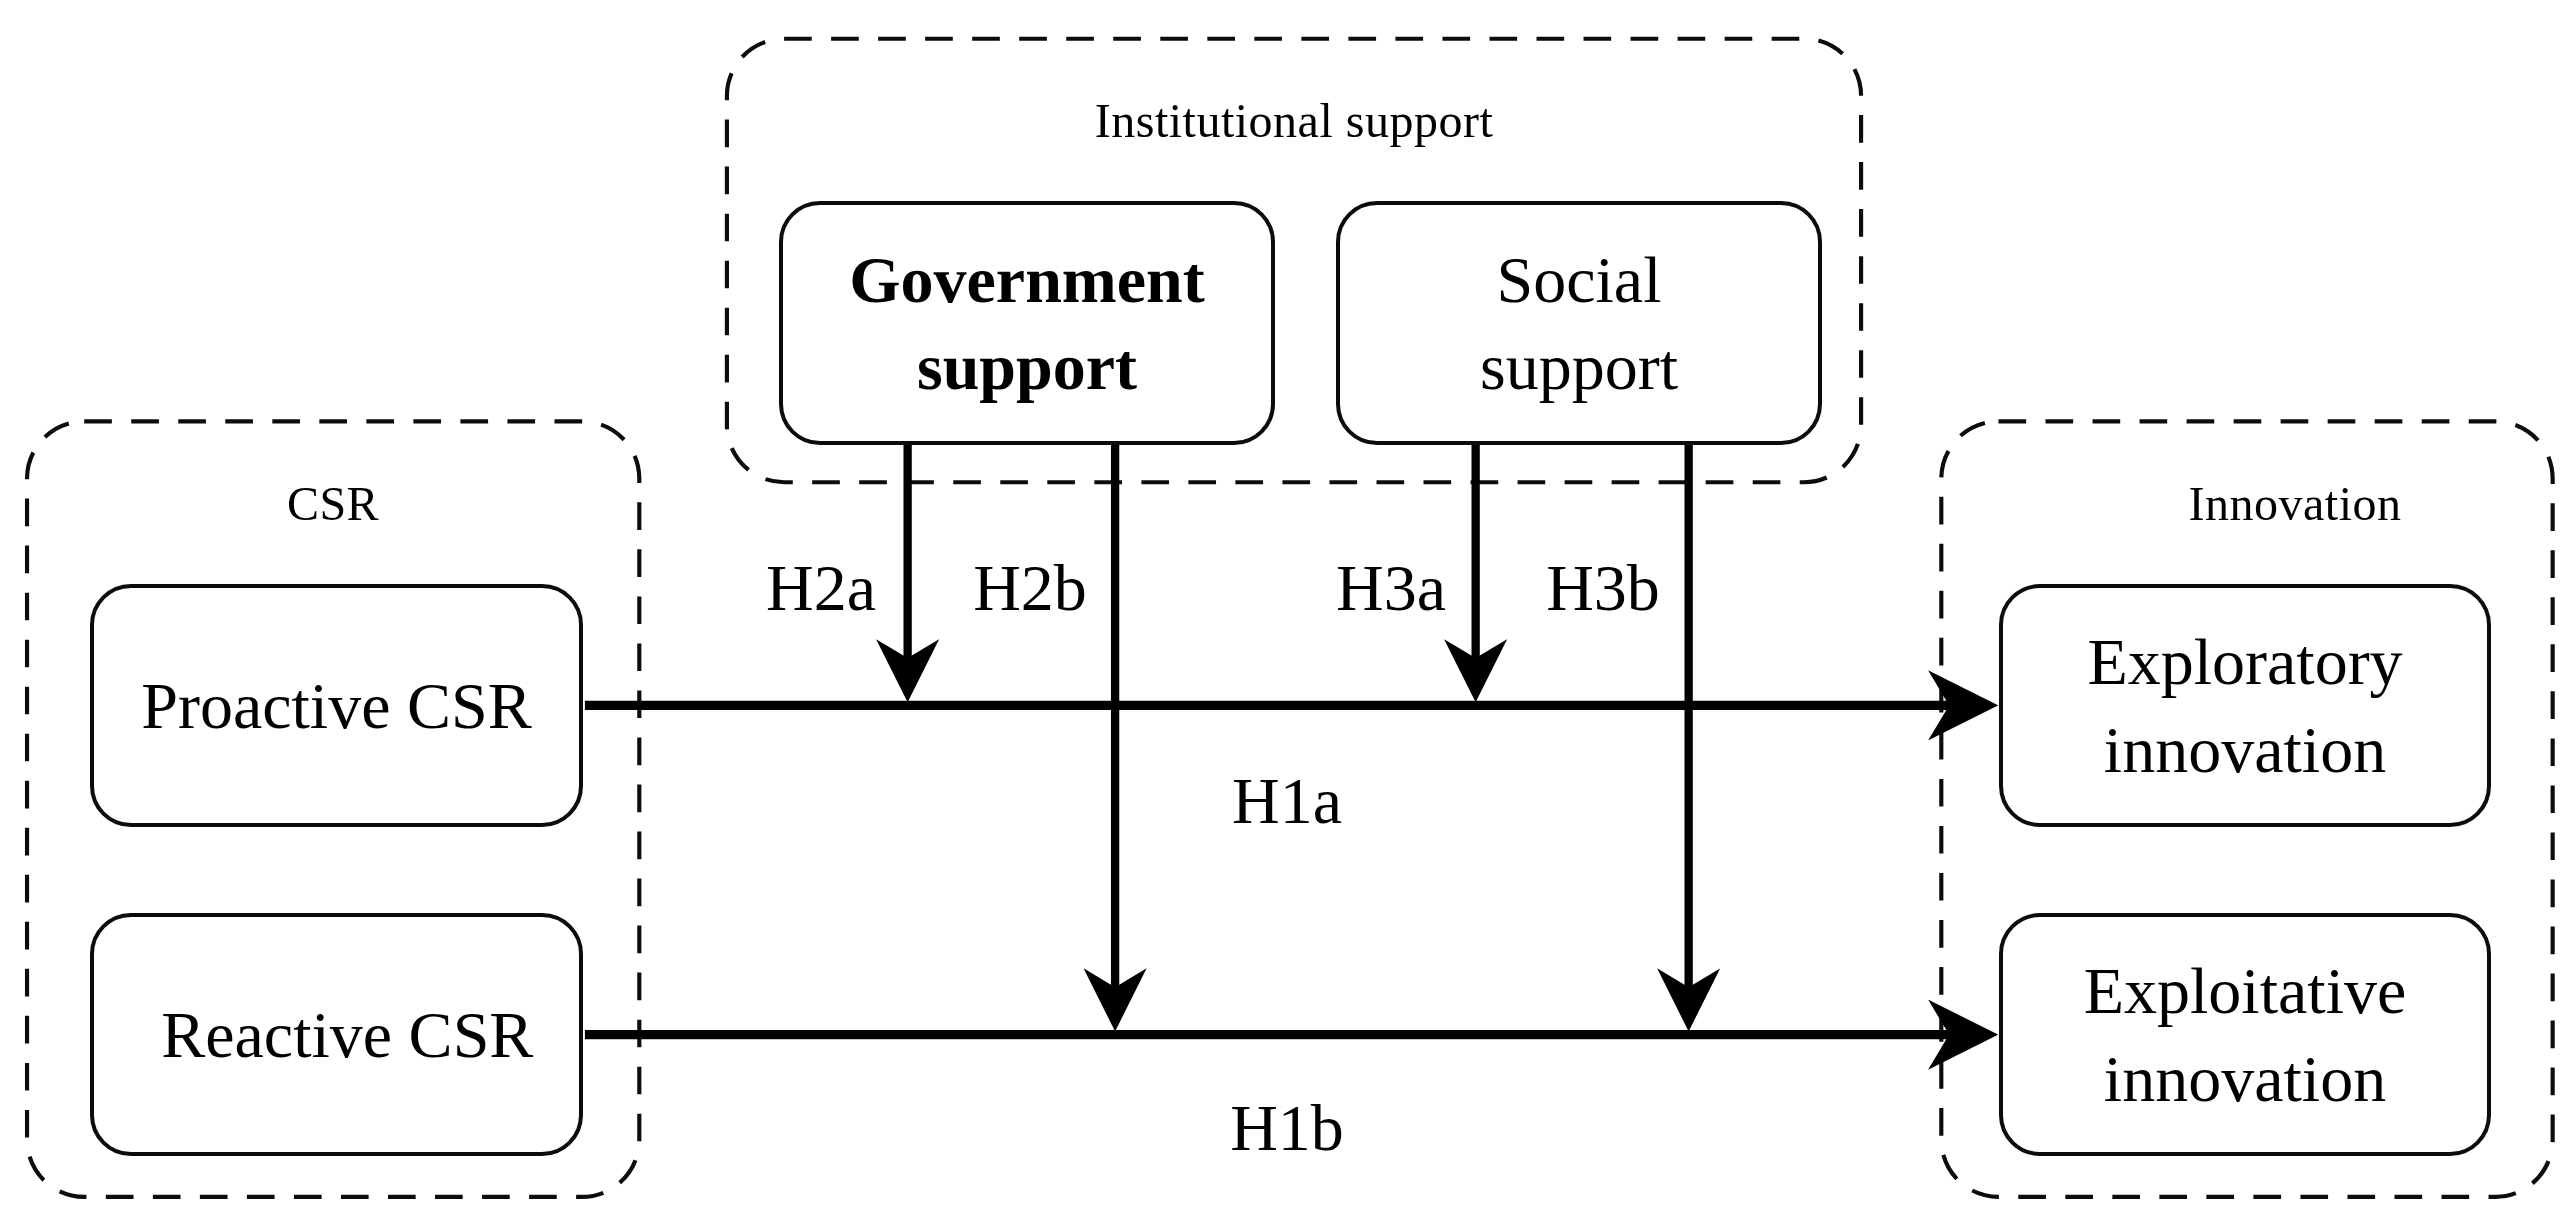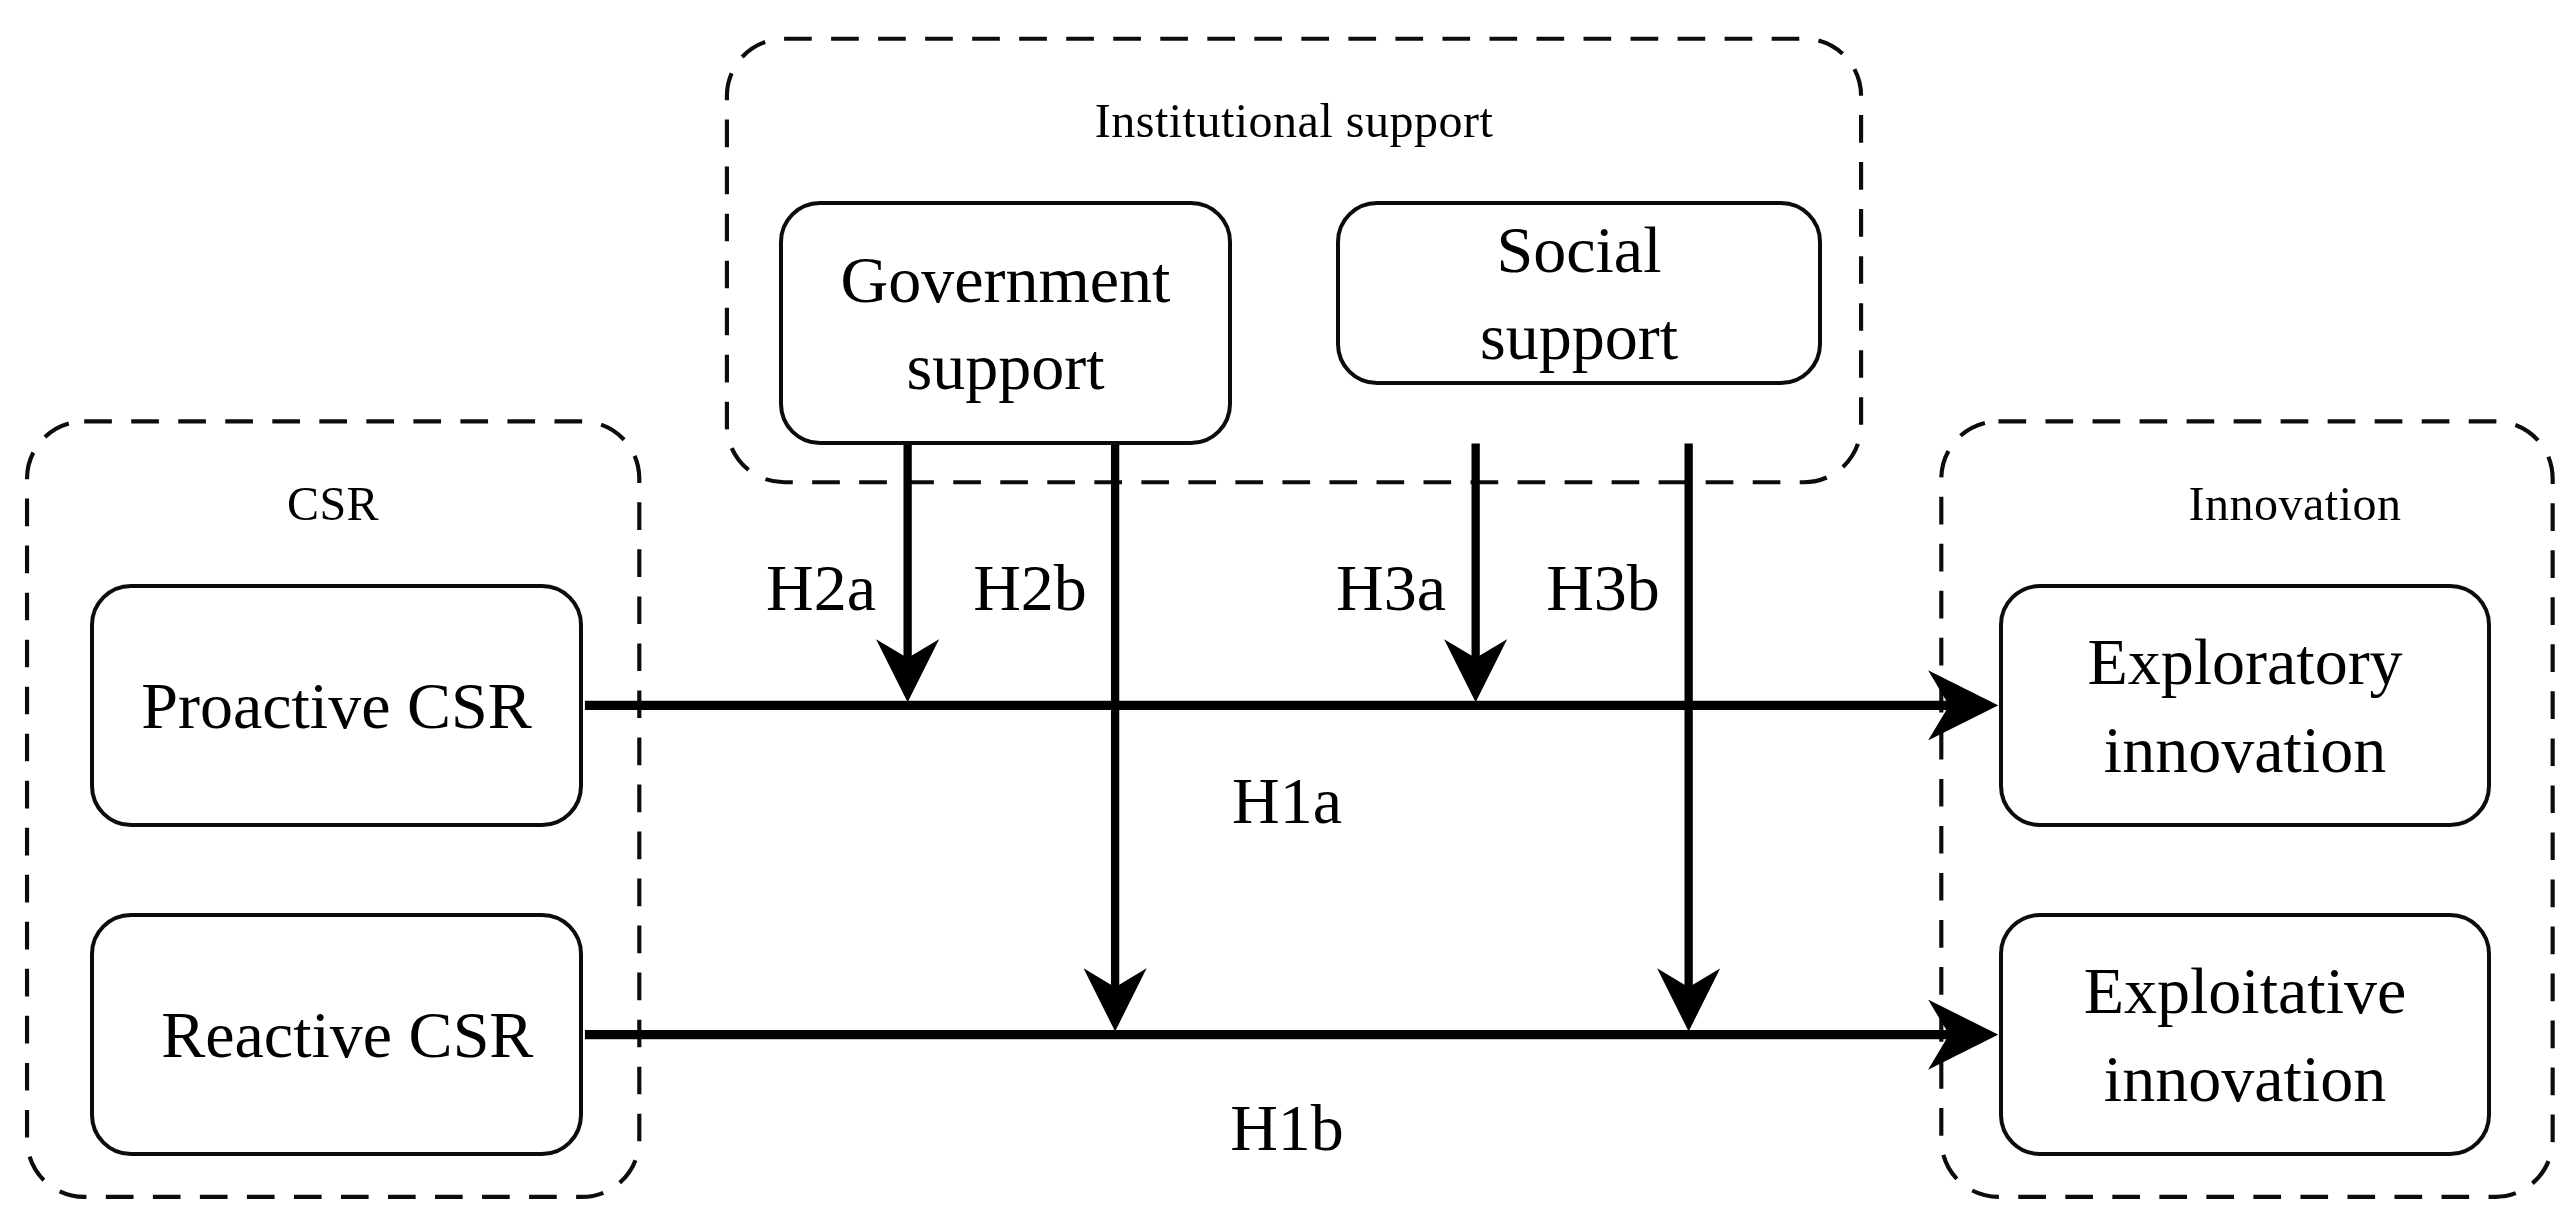--- a/index.html
+++ b/index.html
@@ -80,24 +80,24 @@
   <div class="group-title" style="left:1294px; top:120px;">Institutional support</div>
   <div class="group-title" style="left:2247px; top:503px;margin-left:48px;">Innovation</div>
 
   <div class="node" style="left:90px; top:584px; width:493px; height:243px;">
     <span>Proactive CSR</span>
   </div>
   <div class="node" style="left:90px; top:913px; width:493px; height:243px;padding-left:40px;">
     <span>Reactive CSR</span>
   </div>
 
-  <div class="node" style="left:779px; top:201px; width:453px; height:244px;">
+  <div class="node" style="left:779px; top:201px; width:496px; height:244px;font-weight:bold;">
     <span>Government support</span>
   </div>
-  <div class="node" style="left:1336px; top:201px; width:486px; height:184px;">
+  <div class="node" style="left:1336px; top:201px; width:486px; height:244px;">
     <span style="max-width:304px; display:inline-block;">Social support</span>
   </div>
 
   <div class="node" style="left:1999px; top:584px; width:492px; height:243px;justify-content:center;">
     <span>Exploratory innovation</span>
   </div>
   <div class="node" style="left:1999px; top:913px; width:492px; height:243px;align-items:center;">
     <span>Exploitative innovation</span>
   </div>
 

